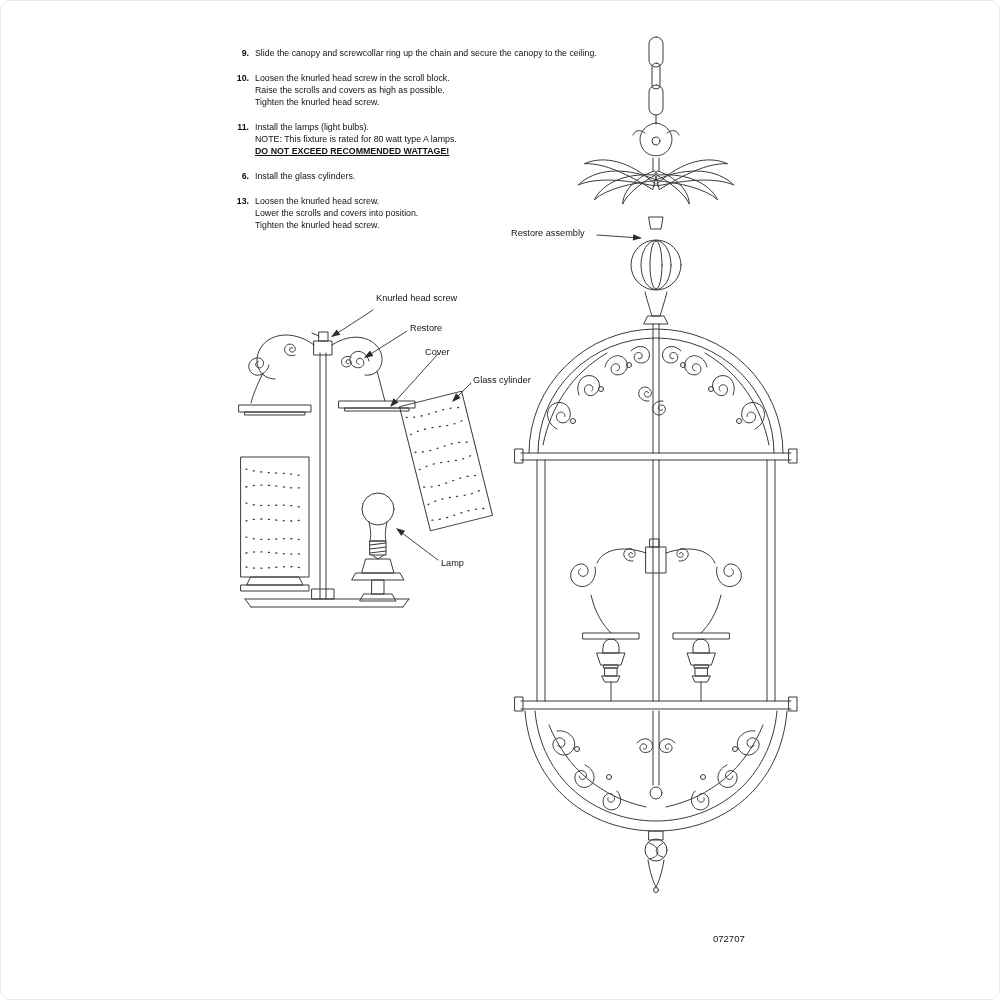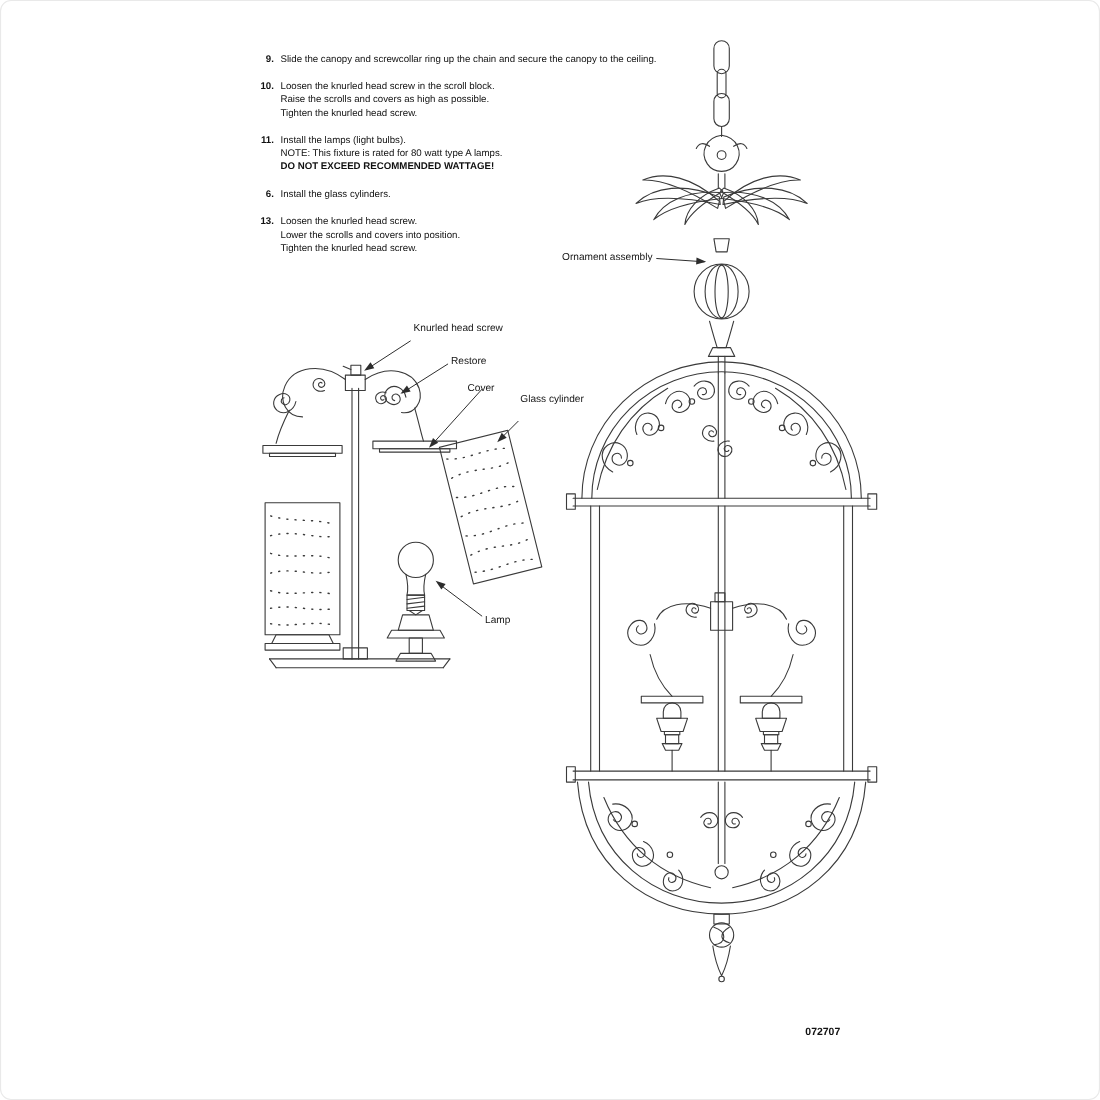--- a/index.html
+++ b/index.html
@@ -6,23 +6,23 @@
   html,body{margin:0;padding:0;background:#fff}
   .page{
     position:relative;width:1000px;height:1000px;background:#fff;
     font-family:"Liberation Sans","DejaVu Sans",sans-serif;color:#111;
     overflow:hidden;border:1px solid #e9e9e9;border-radius:10px;
   }
   .instructions{position:absolute;left:230px;top:46px}
   .step{display:flex;margin-bottom:13px}
   .step .num{width:18px;text-align:right;margin-right:6px;font-weight:bold;font-size:8.8px;line-height:12px}
   .line{font-size:8.8px;line-height:12px;white-space:nowrap}
-  .line.warn{font-weight:bold;}
+  .line.warn{font-weight:bold;text-decoration:underline}
   .callout{position:absolute;font-size:9.2px;line-height:10px;white-space:nowrap;color:#151515}
-  .footer-code{position:absolute;left:712px;top:932px;width:70px;text-align:center;font-weight:bold;font-size:9.5px}
+  .footer-code{position:absolute;left:712px;top:932px;width:70px;text-align:left;font-weight:normal;font-size:9.5px}
   svg.art{position:absolute;left:0;top:0}
 </style>
 </head>
 <body>
 
 <div class="page">
 
   <svg class="art" width="1000" height="1000" viewBox="0 0 1000 1000">
     <defs>
       <g id="spiral">
@@ -296,18 +296,18 @@
         <div class="line">Loosen the knurled head screw.</div>
         <div class="line">Lower the scrolls and covers into position.</div>
         <div class="line">Tighten the knurled head screw.</div>
       </div>
     </div>
   </div>
 
   <div class="callout" style="left:375px;top:292px">Knurled head screw</div>
   <div class="callout" style="left:409px;top:322px">Restore</div>
   <div class="callout" style="left:424px;top:346px">Cover</div>
-  <div class="callout" style="left:472px;top:356px">Glass cylinder</div>
+  <div class="callout" style="left:472px;top:374px">Glass cylinder</div>
   <div class="callout" style="left:440px;top:557px">Lamp</div>
-  <div class="callout" style="left:510px;top:227px">Ornament assembly</div>
+  <div class="callout" style="left:510px;top:227px">Restore assembly</div>
 
   <div class="footer-code">072707</div>
 </div>
 
 </body></html>

